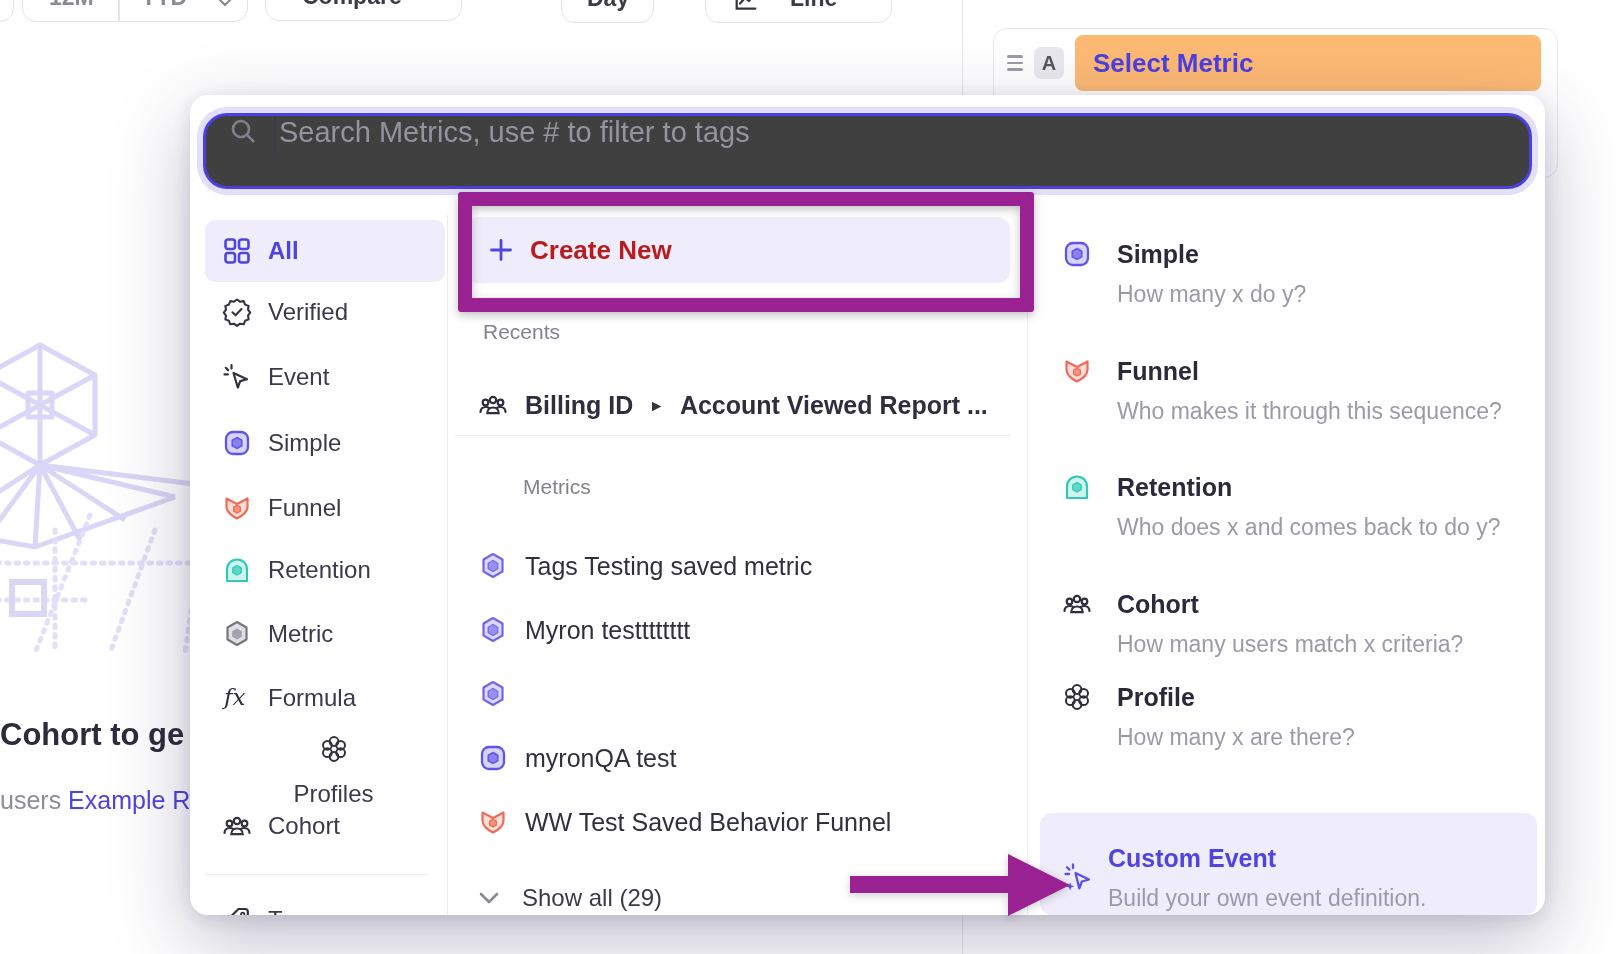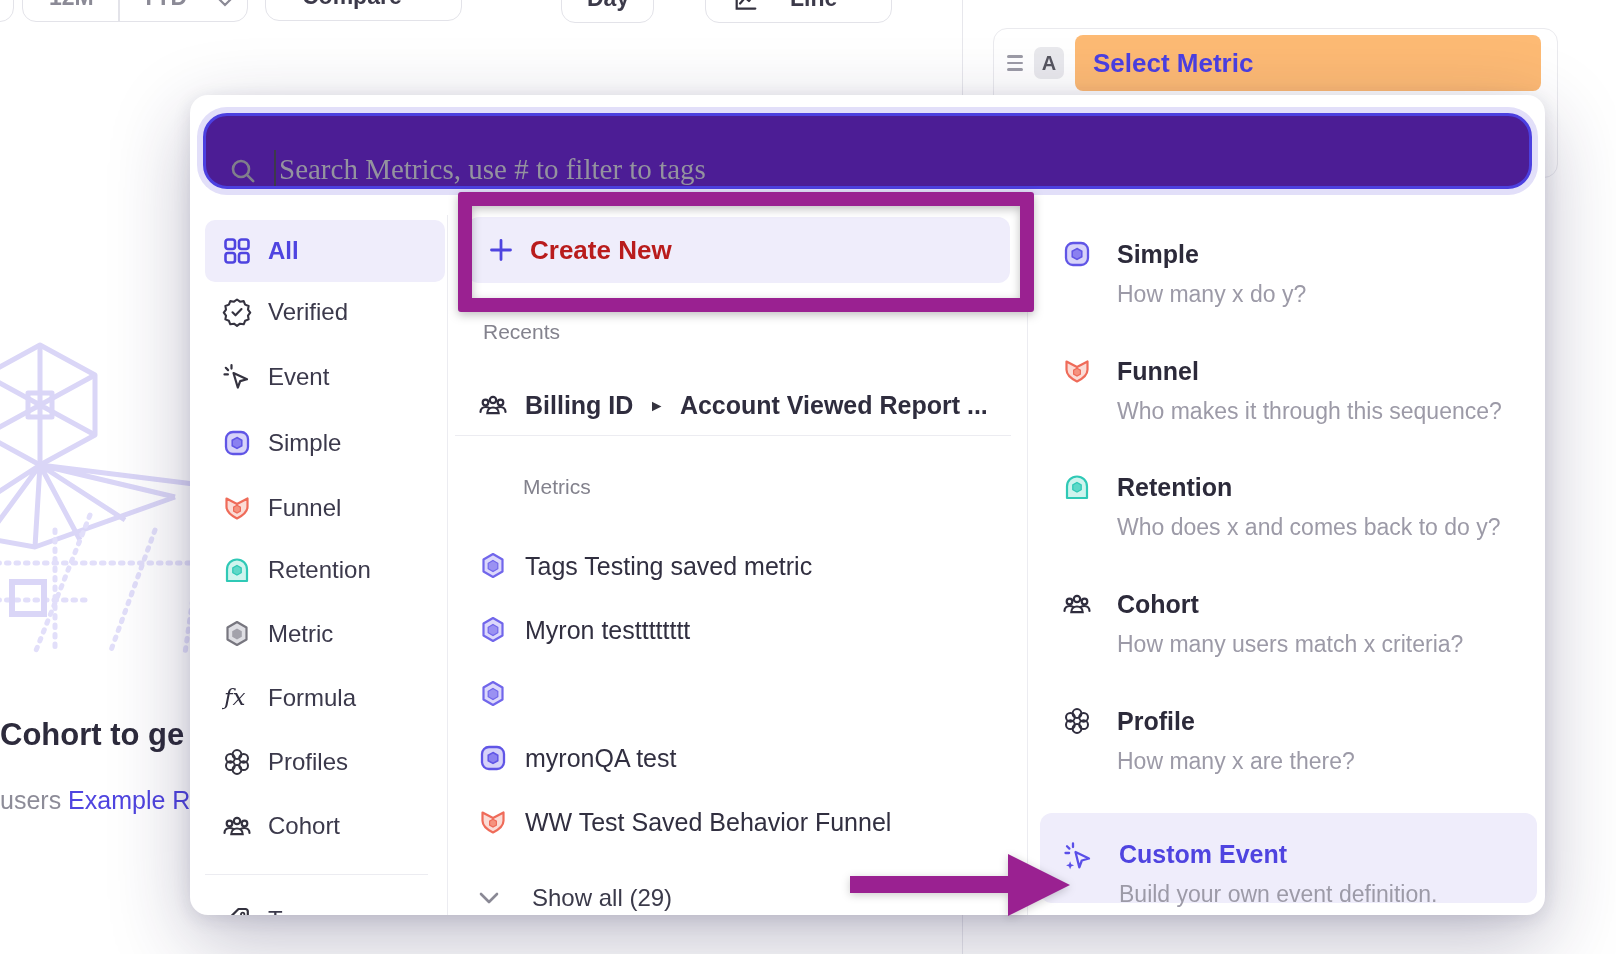--- a/index.html
+++ b/index.html
@@ -57,21 +57,21 @@
 
   
   .modal{
     left:190px;top:95px;width:1355px;height:820px;background:#fff;border-radius:18px;
     box-shadow:0 26px 80px rgba(35,30,75,.28),0 4px 18px rgba(35,30,75,.12);
     z-index:5;overflow:hidden;
   }
   .search-box{
     position:absolute;left:13px;right:13px;top:18px;height:70px;
     border:3px solid #4C40E0;border-radius:24px;box-shadow:0 0 0 6px #E2DFF9;
-    display:flex;align-items:flex-end;padding:0 22px;box-sizing:content-box;background:#4c1d95;font-family:Liberation Serif, serif;
+    display:flex;align-items:flex-start;padding:0 22px;box-sizing:content-box;background:#404040;
   }
   .search-caret{width:2px;height:36px;background:#3C3A4A;margin-left:16px;}
   .search-ph{font-size:29px;color:#94939F;margin-left:3px;white-space:nowrap;}
 
   .cat{
     position:absolute;left:15px;width:240px;height:56px;display:flex;align-items:center;
     gap:16px;padding-left:17px;box-sizing:border-box;border-radius:10px;
     font-size:24px;font-weight:500;color:#3B394B;cursor:pointer;
   }
   .cat.selected{background:#EFEDFB;color:#4F44E0;font-weight:600;height:62px;}
@@ -88,32 +88,32 @@
   }
   .section-h{position:absolute;left:293px;font-size:21px;font-weight:500;color:#83828D;}
   .mid-row{
     position:absolute;left:288px;height:46px;display:flex;align-items:center;gap:17px;
     font-size:25px;font-weight:600;color:#2F2D3E;white-space:nowrap;cursor:pointer;
   }
   .mid-row .crumb-caret{font-size:17px;color:#35333F;margin:0 2px;}
   .mid-row.metric-item{font-weight:500;color:#312F40;}
   .hdiv{position:absolute;left:265px;top:340px;width:556px;height:1px;background:#ECECF1;}
   .show-all{
-    position:absolute;left:288px;top:781px;height:44px;display:flex;align-items:center;gap:32px;
+    position:absolute;left:288px;top:781px;height:44px;display:flex;align-items:center;gap:22px;
     font-size:24px;font-weight:500;color:#3B3A4A;cursor:pointer;
   }
 
   .type-row{
     position:absolute;left:872px;width:480px;display:flex;gap:25px;cursor:pointer;
   }
   .type-row .t-title{font-size:25px;font-weight:600;color:#2C2A3A;line-height:32px;}
   .type-row .t-desc{font-size:23px;color:#9C9AA7;line-height:28px;margin-top:10px;}
   .custom-block{
-    position:absolute;left:850px;top:718px;width:497px;height:90px;background:#EFEDFB;
-    border-radius:12px;box-sizing:border-box;padding:25px 0 0 22px;display:flex;gap:25px;cursor:pointer;
+    position:absolute;left:850px;top:718px;width:497px;height:102px;background:#EFEDFB;
+    border-radius:12px;box-sizing:border-box;padding:25px 0 0 22px;display:flex;gap:14px;cursor:pointer;align-items:center;
   }
   .custom-block .t-title{font-size:25px;font-weight:600;color:#4F44E0;line-height:32px;}
   .custom-block .t-desc{font-size:23px;color:#9C9AA7;line-height:28px;margin-top:10px;}
   .ic{flex:none;}
 
   
   .anno-box{
     left:458px;top:192px;width:576px;height:120px;border:14px solid #9A2191;border-radius:3px;
     box-sizing:border-box;z-index:20;filter:drop-shadow(0 3px 5px rgba(0,0,0,.25));
   }
@@ -261,21 +261,21 @@
     <span>Metric</span>
   </div>
 
   <div class="cat" style="top:575px;">
     <svg class="ic" width="30" height="30" viewBox="0 0 30 30">
       <text x="2" y="22" font-size="23" font-style="italic" font-family="DejaVu Serif, serif" fill="#302E3F">ƒx</text>
     </svg>
     <span>Formula</span>
   </div>
 
-  <div class="cat" style="top:639px;">
+  <div class="cat" style="top:639px;flex-direction:column;">
     <svg class="ic" width="30" height="30" viewBox="0 0 30 30">
       <g fill="none" stroke="#34323F" stroke-width="2">
         <circle cx="15" cy="7.5" r="4.4"></circle>
           <circle cx="21.6" cy="11.3" r="4.4"></circle>
           <circle cx="21.6" cy="18.7" r="4.4"></circle>
         <circle cx="15" cy="22.5" r="4.4"></circle>
           <circle cx="8.4" cy="18.7" r="4.4"></circle>
           <circle cx="8.4" cy="11.3" r="4.4"></circle>
       </g>
     </svg>
@@ -427,21 +427,21 @@
         <path d="M27.5 22c0-3-2.3-5-5.3-5-1.3 0-2.4.3-3.3.9"></path>
         <path d="M9.3 23.2c0-3.4 2.5-5.7 5.7-5.7s5.7 2.3 5.7 5.7z"></path>
       </g>
     </svg>
     <div>
       <div class="t-title">Cohort</div>
       <div class="t-desc">How many users match x criteria?</div>
     </div>
   </div>
 
-  <div class="type-row" style="top:610px;">
+  <div class="type-row" style="top:586px;">
     <svg class="ic" width="30" height="30" viewBox="0 0 30 30" style="margin-top:1px;">
       <g fill="none" stroke="#2F2D3E" stroke-width="2">
         <circle cx="15" cy="7.5" r="4.4"></circle>
           <circle cx="21.6" cy="11.3" r="4.4"></circle>
           <circle cx="21.6" cy="18.7" r="4.4"></circle>
         <circle cx="15" cy="22.5" r="4.4"></circle>
           <circle cx="8.4" cy="18.7" r="4.4"></circle>
           <circle cx="8.4" cy="11.3" r="4.4"></circle>
       </g>
     </svg>

